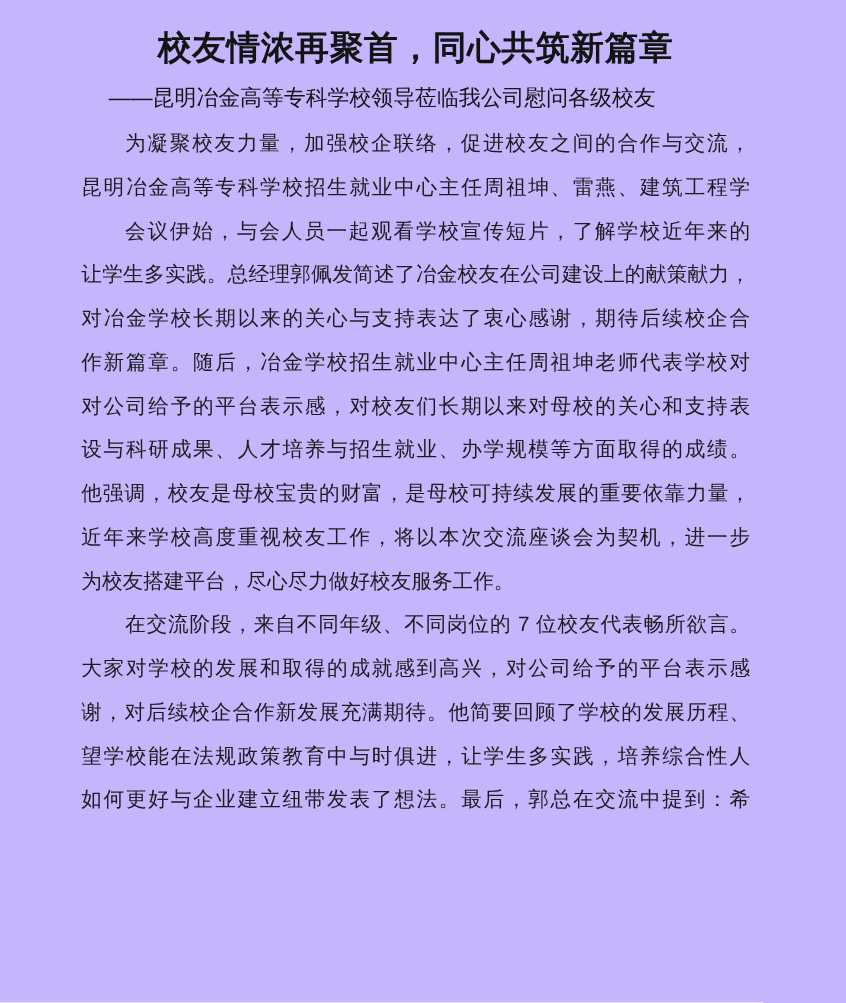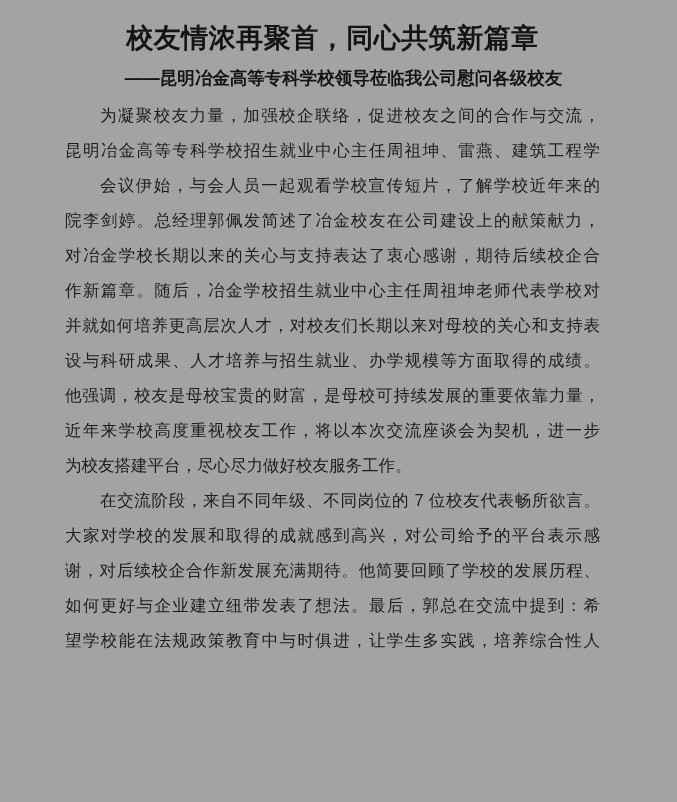--- a/index.html
+++ b/index.html
@@ -5,42 +5,42 @@
   html, body {
     margin: 0;
     padding: 0;
     background: #ffffff;
   }
   .page {
     position: relative;
     width: 677px;
     height: 802px;
     box-sizing: border-box;
-    background: #a3a3a3;
+    background: #c4b5fd;
     overflow: hidden;
     padding: 18px 77px 0 65px;
     color: #1a1a1a;
   }
   .title {
     font-family: "Liberation Sans", "DejaVu Sans", sans-serif;
     font-weight: bold;
     font-size: 27px;
     line-height: 40px;
     text-align: center;
     color: #141414;
     letter-spacing: 0.5px;
     white-space: nowrap;
   }
   .subtitle {
     font-family: "Liberation Sans", "DejaVu Sans", sans-serif;
-    font-weight: bold;
+    font-weight: normal;
     font-size: 17.5px;
     line-height: 32px;
     margin-top: 4px;
-    text-align: center;
+    text-align: left;
     text-indent: 22px; 
     color: #141414;
     white-space: nowrap;
   }
   .content {
     margin-top: 4px;
     font-family: Liberation Sans, sans-serif;
     font-size: 16.5px;
     color: #1c1c1c;
   }
@@ -68,30 +68,30 @@
 <div class="page">
   <div class="title">校友情浓再聚首，同心共筑新篇章</div>
   <div class="subtitle">——昆明冶金高等专科学校领导莅临我公司慰问各级校友</div>
   <div class="content">
       <div class="paragraph">
         <div class="line first">为凝聚校友力量，加强校企联络，促进校友之间的合作与交流，</div>
         <div class="line">昆明冶金高等专科学校招生就业中心主任周祖坤、雷燕、建筑工程学</div>
       </div>
       <div class="paragraph">
         <div class="line first">会议伊始，与会人员一起观看学校宣传短片，了解学校近年来的</div>
-        <div class="line">院李剑婷。总经理郭佩发简述了冶金校友在公司建设上的献策献力，</div>
+        <div class="line">让学生多实践。总经理郭佩发简述了冶金校友在公司建设上的献策献力，</div>
         <div class="line">对冶金学校长期以来的关心与支持表达了衷心感谢，期待后续校企合</div>
         <div class="line">作新篇章。随后，冶金学校招生就业中心主任周祖坤老师代表学校对</div>
-        <div class="line">并就如何培养更高层次人才，对校友们长期以来对母校的关心和支持表</div>
+        <div class="line">对公司给予的平台表示感，对校友们长期以来对母校的关心和支持表</div>
         <div class="line">设与科研成果、人才培养与招生就业、办学规模等方面取得的成绩。</div>
         <div class="line">他强调，校友是母校宝贵的财富，是母校可持续发展的重要依靠力量，</div>
         <div class="line">近年来学校高度重视校友工作，将以本次交流座谈会为契机，进一步</div>
         <div class="line para-end">为校友搭建平台，尽心尽力做好校友服务工作。</div>
       </div>
       <div class="paragraph">
         <div class="line first">在交流阶段，来自不同年级、不同岗位的 7 位校友代表畅所欲言。</div>
         <div class="line">大家对学校的发展和取得的成就感到高兴，对公司给予的平台表示感</div>
         <div class="line">谢，对后续校企合作新发展充满期待。他简要回顾了学校的发展历程、</div>
+        <div class="line">望学校能在法规政策教育中与时俱进，让学生多实践，培养综合性人</div>
         <div class="line">如何更好与企业建立纽带发表了想法。最后，郭总在交流中提到：希</div>
-        <div class="line">望学校能在法规政策教育中与时俱进，让学生多实践，培养综合性人</div>
       </div>
     </div>
 </div>
 
 </body></html>

